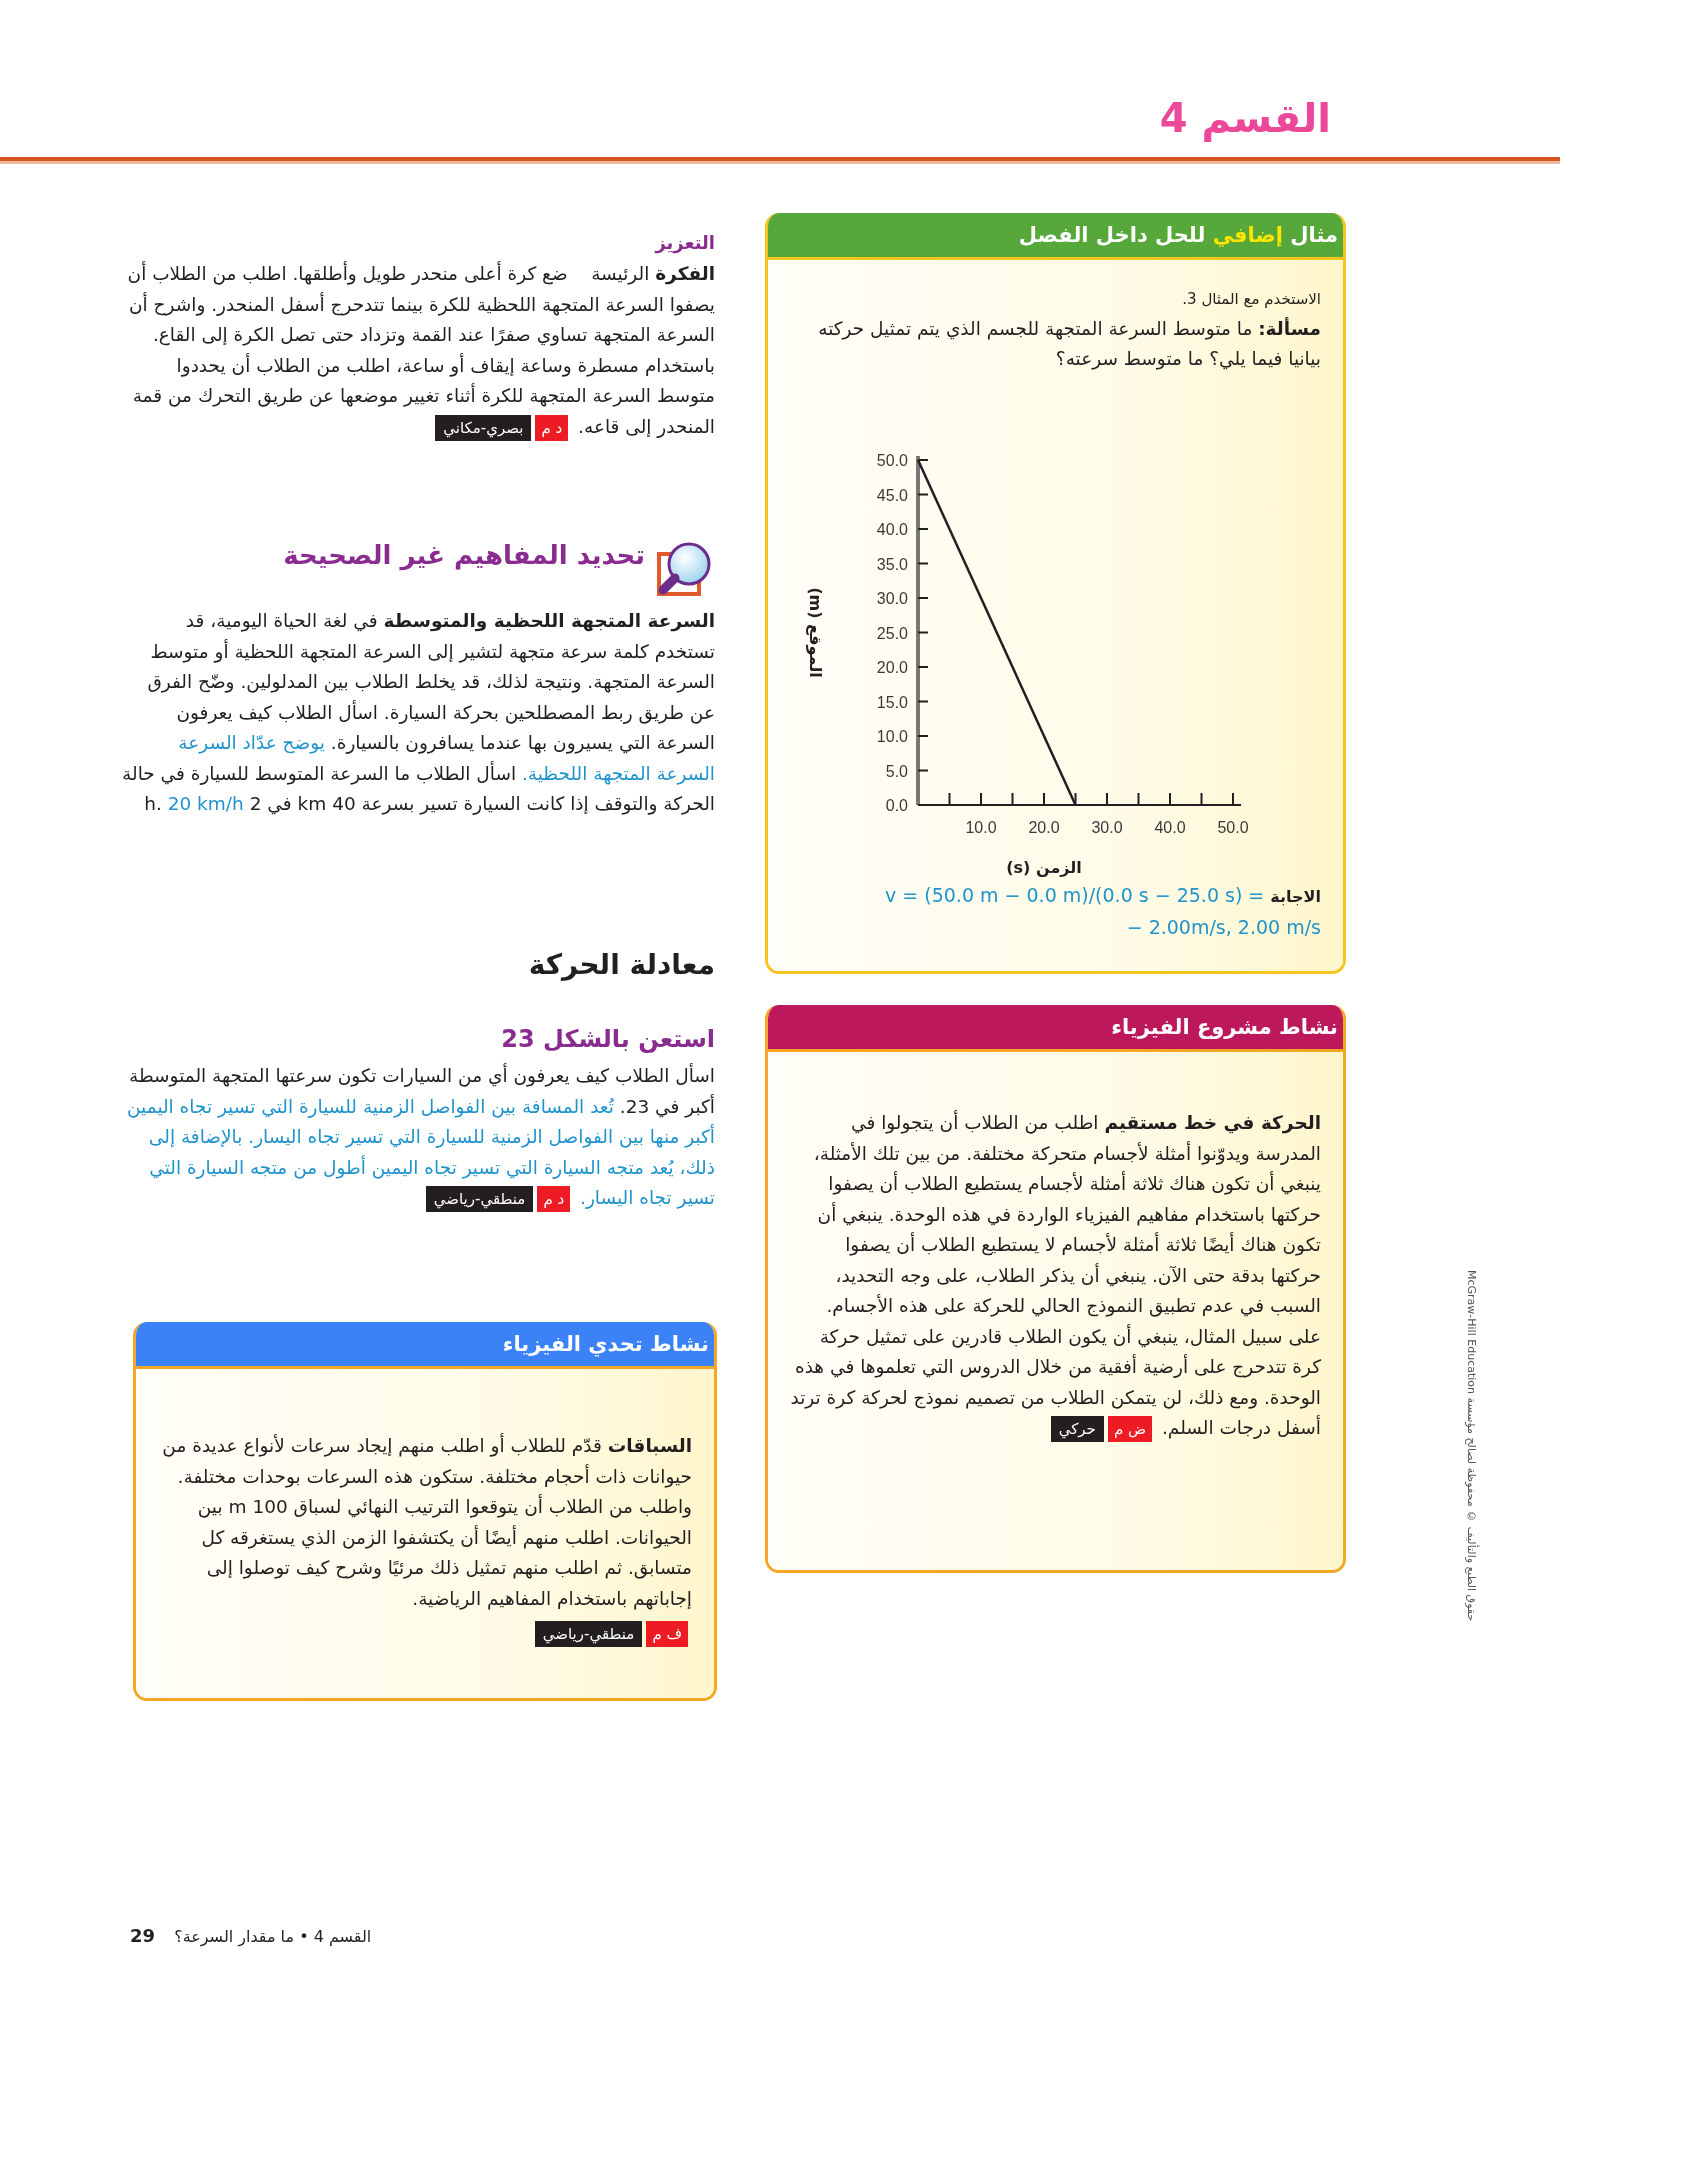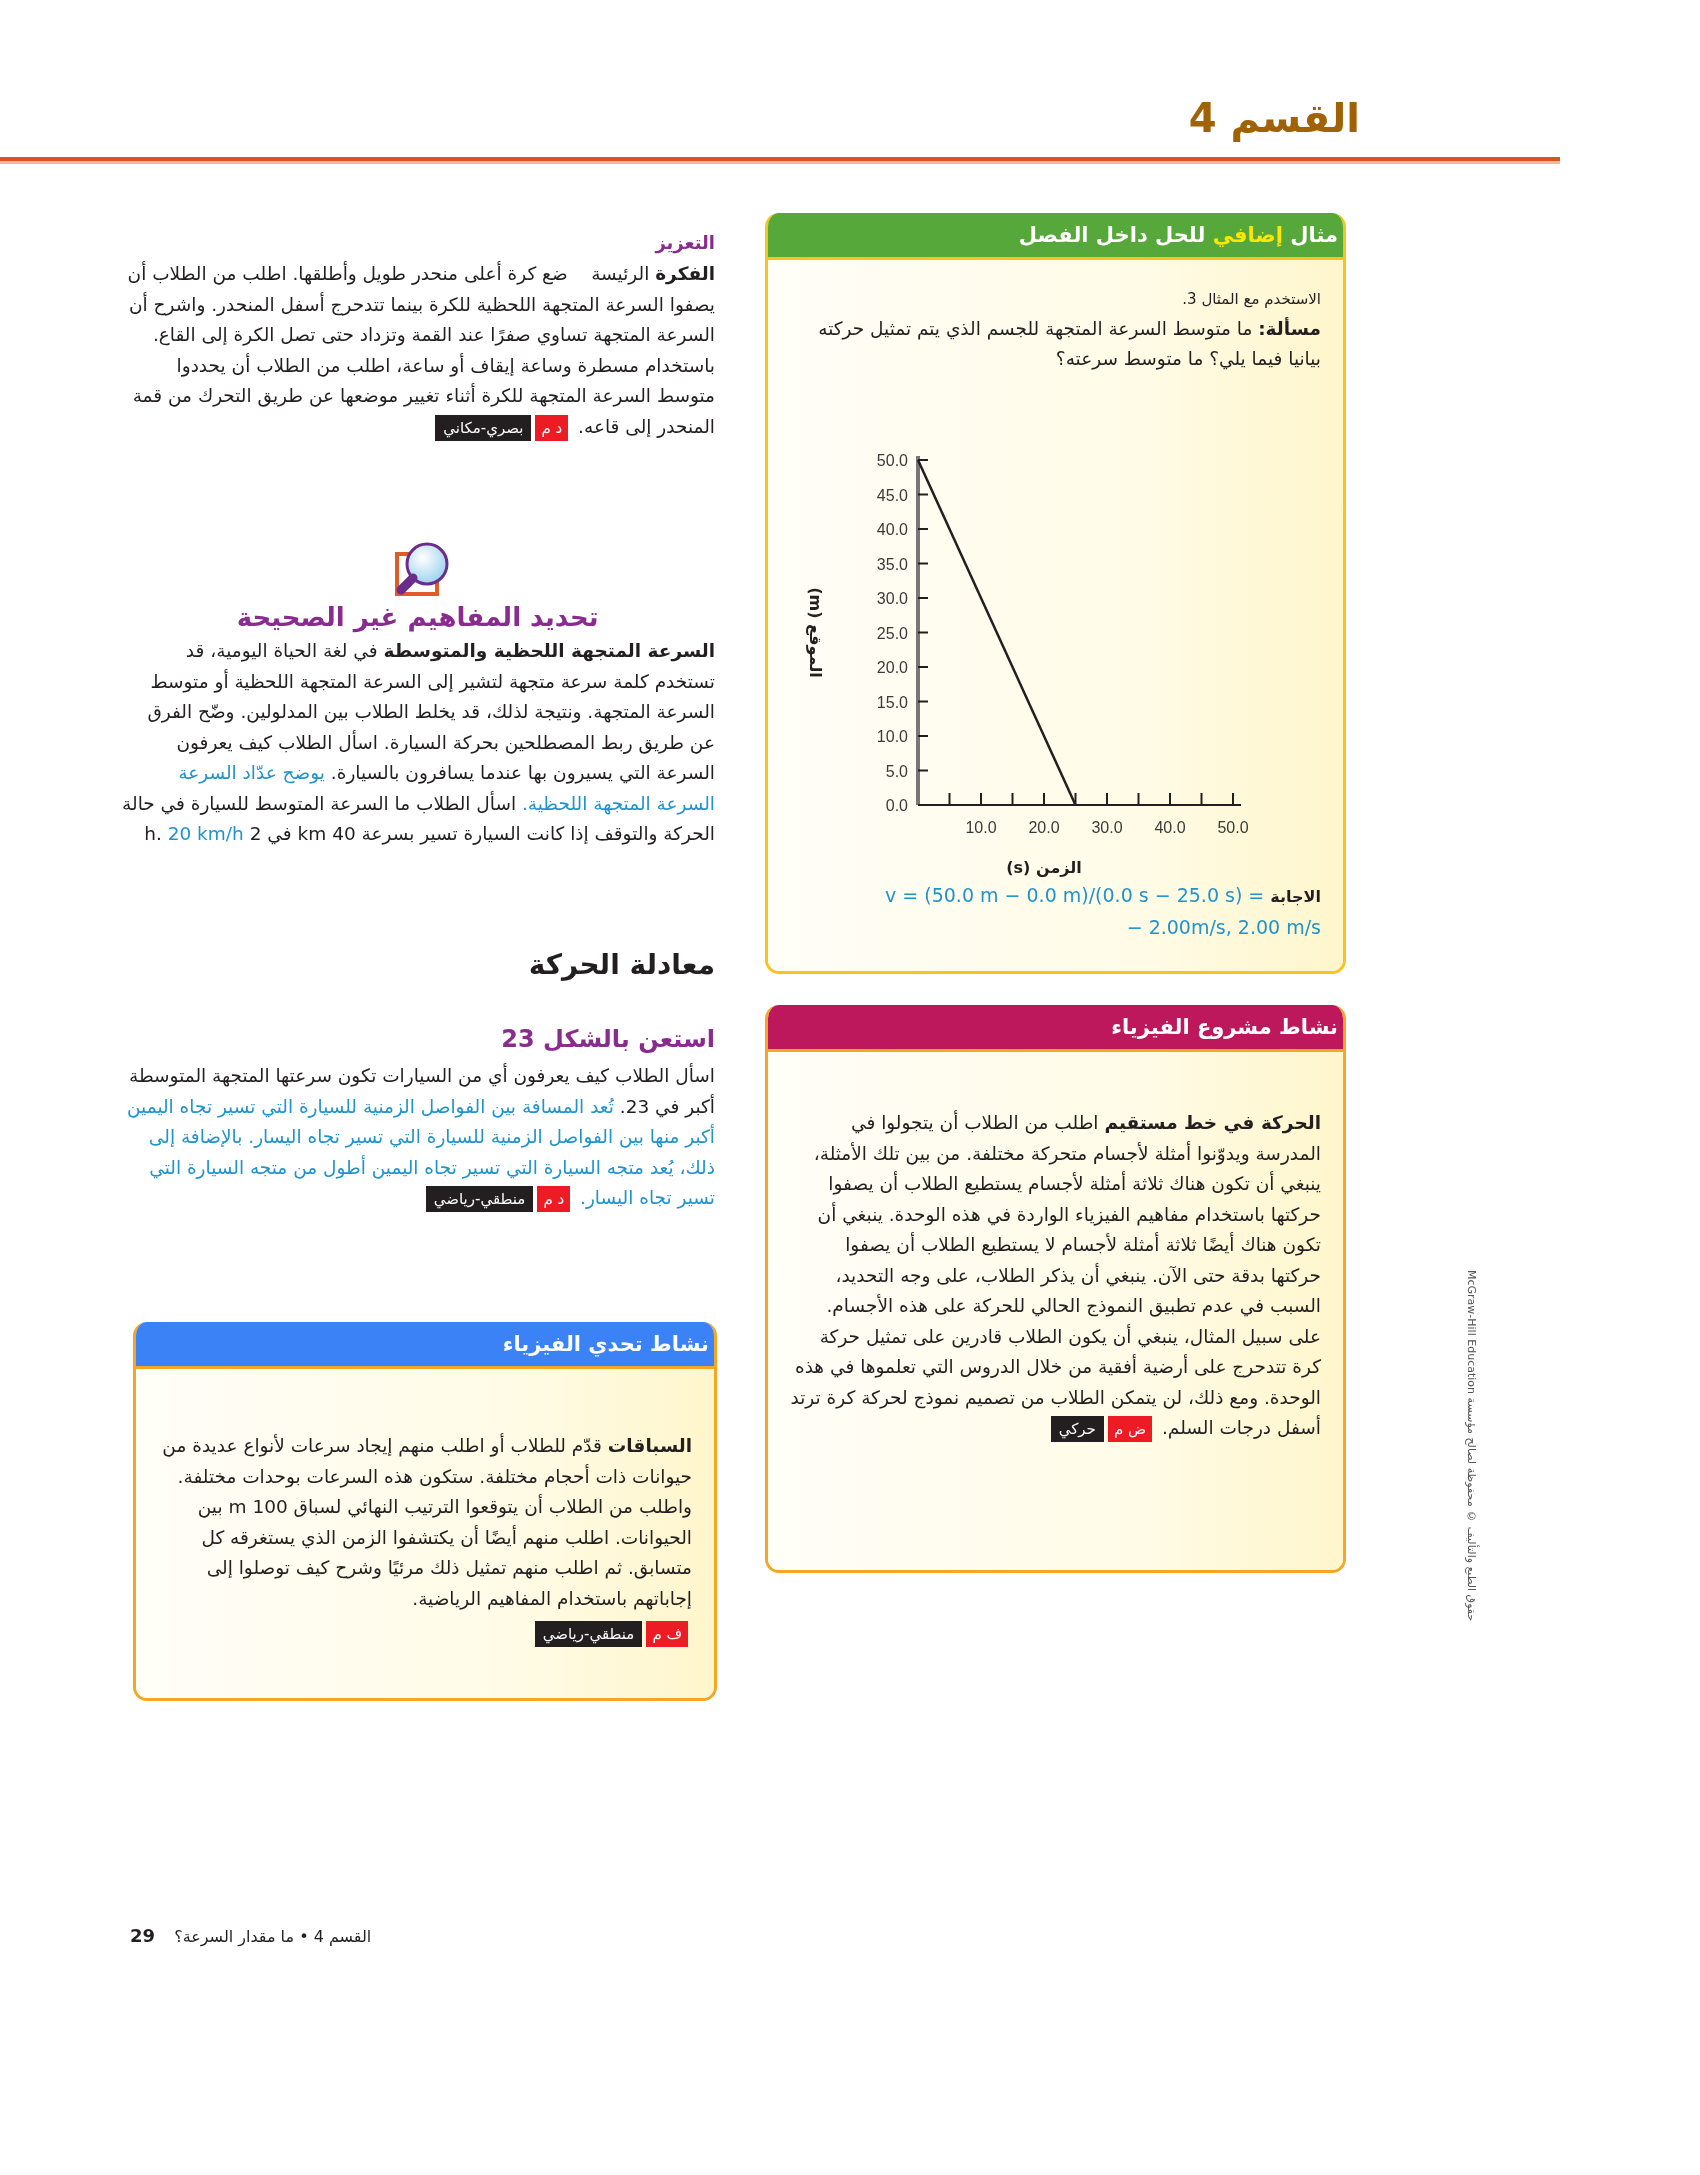--- a/index.html
+++ b/index.html
@@ -1,20 +1,20 @@
 <!DOCTYPE html>
 <html><head>
 <meta charset="utf-8">
 <style>
   html, body { margin:0; padding:0; background:#ffffff; }
   body { width:1700px; height:2175px; position:relative; overflow:hidden;
          font-family:"DejaVu Sans", sans-serif; color:#231f20; }
 
   
-  #section-title { position:absolute; right:340px; top:95px; font-size:40px; font-weight:bold; color:#a16207; direction:rtl; }
+  #section-title { position:absolute; right:369px; top:95px; font-size:40px; font-weight:bold; color:#ec4899; direction:rtl; }
   #header-rule { position:absolute; left:0; top:157px; width:1560px; height:4px; background:#d9541e; }
   #header-rule2 { position:absolute; left:0; top:161px; width:1560px; height:3px; background:#f3b8a0; }
 
   
   .col-left { position:absolute; left:120px; width:595px; direction:rtl; text-align:right; }
   .body-text { font-size:18.5px; line-height:30.5px; }
   .purple-head { color:#8a2c8f; font-weight:bold; }
   .blue { color:#1f93cc; }
   .tag-red { display:inline-block; background:#ed1c24; color:#fff; font-size:15px; padding:1px 6px; margin:0 4px; line-height:24px; vertical-align:middle; }
   .tag-black { display:inline-block; background:#231f20; color:#fff; font-size:15px; padding:1px 8px; line-height:24px; vertical-align:middle; }
@@ -59,21 +59,21 @@
 <div class="col-left" style="top:232px;">
   <div class="purple-head" style="font-size:18px; margin-bottom:6px;">التعزيز</div>
   <div class="body-text">
     <b>الفكرة</b><span> الرئيسة</span>&nbsp;&nbsp;&nbsp;
     <span>ضع كرة أعلى منحدر طويل وأطلقها. اطلب من الطلاب أن يصفوا السرعة المتجهة اللحظية للكرة بينما تتدحرج أسفل المنحدر. واشرح أن السرعة المتجهة تساوي صفرًا عند القمة وتزداد حتى تصل الكرة إلى القاع. باستخدام مسطرة وساعة إيقاف أو ساعة، اطلب من الطلاب أن يحددوا متوسط السرعة المتجهة للكرة أثناء تغيير موضعها عن طريق التحرك من قمة المنحدر إلى قاعه.</span>
     <span class="tag-red">د م</span><span class="tag-black">بصري-مكاني</span>
   </div>
 </div>
 
 <div class="col-left" style="top:540px;">
-  <div style="display:flex; flex-direction:column; align-items:center; justify-content:flex-start; margin-bottom:4px;">
+  <div style="display:flex; flex-direction:row; align-items:flex-start; justify-content:flex-start; margin-bottom:4px;">
     <span style="display:inline-block; width:62px; height:62px; margin-left:8px;">
       <svg width="62" height="62" viewBox="0 0 62 62">
         <rect x="6" y="14" width="40" height="40" fill="none" stroke="#e05a2b" stroke-width="4"></rect>
         <defs>
             <radialGradient id="lens" cx="40%" cy="35%" r="65%">
               <stop offset="0%" stop-color="#ffffff"></stop>
               <stop offset="100%" stop-color="#9fd3ef"></stop>
             </radialGradient>
           </defs>
         <circle cx="36" cy="24" r="20" fill="url(#lens)" stroke="#6c2c8c" stroke-width="3"></circle>

